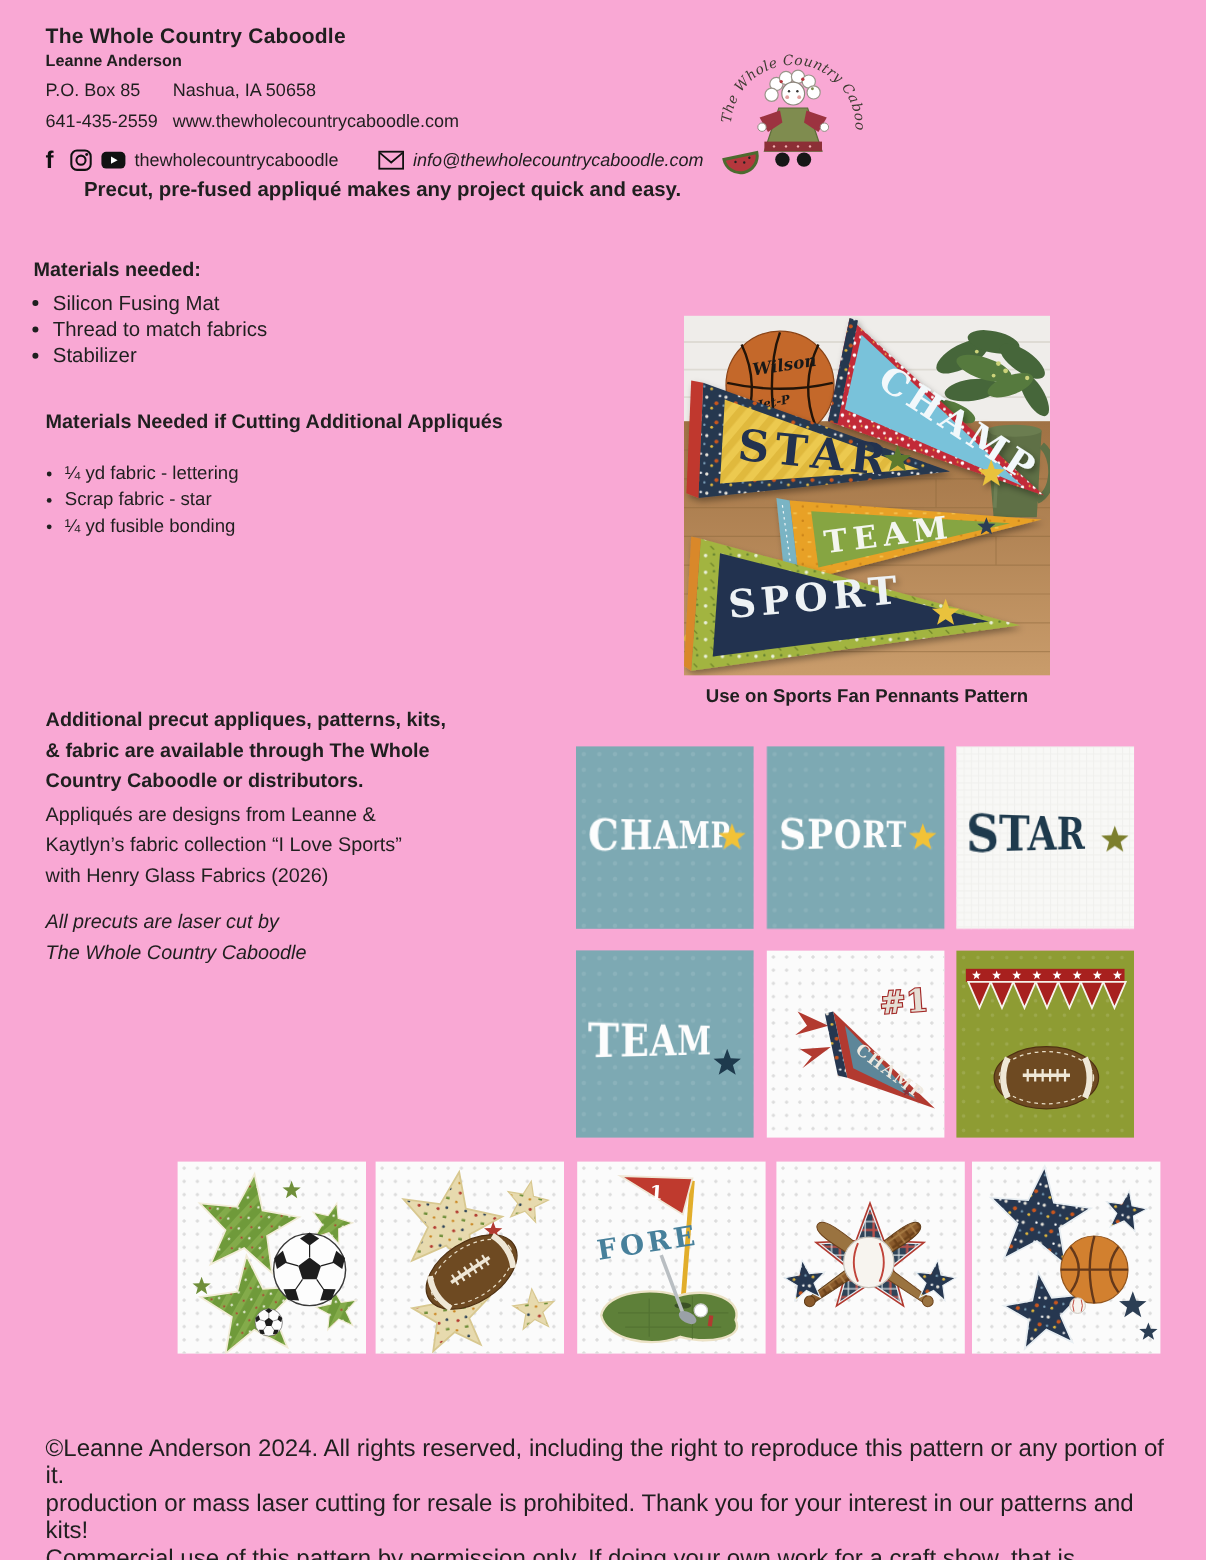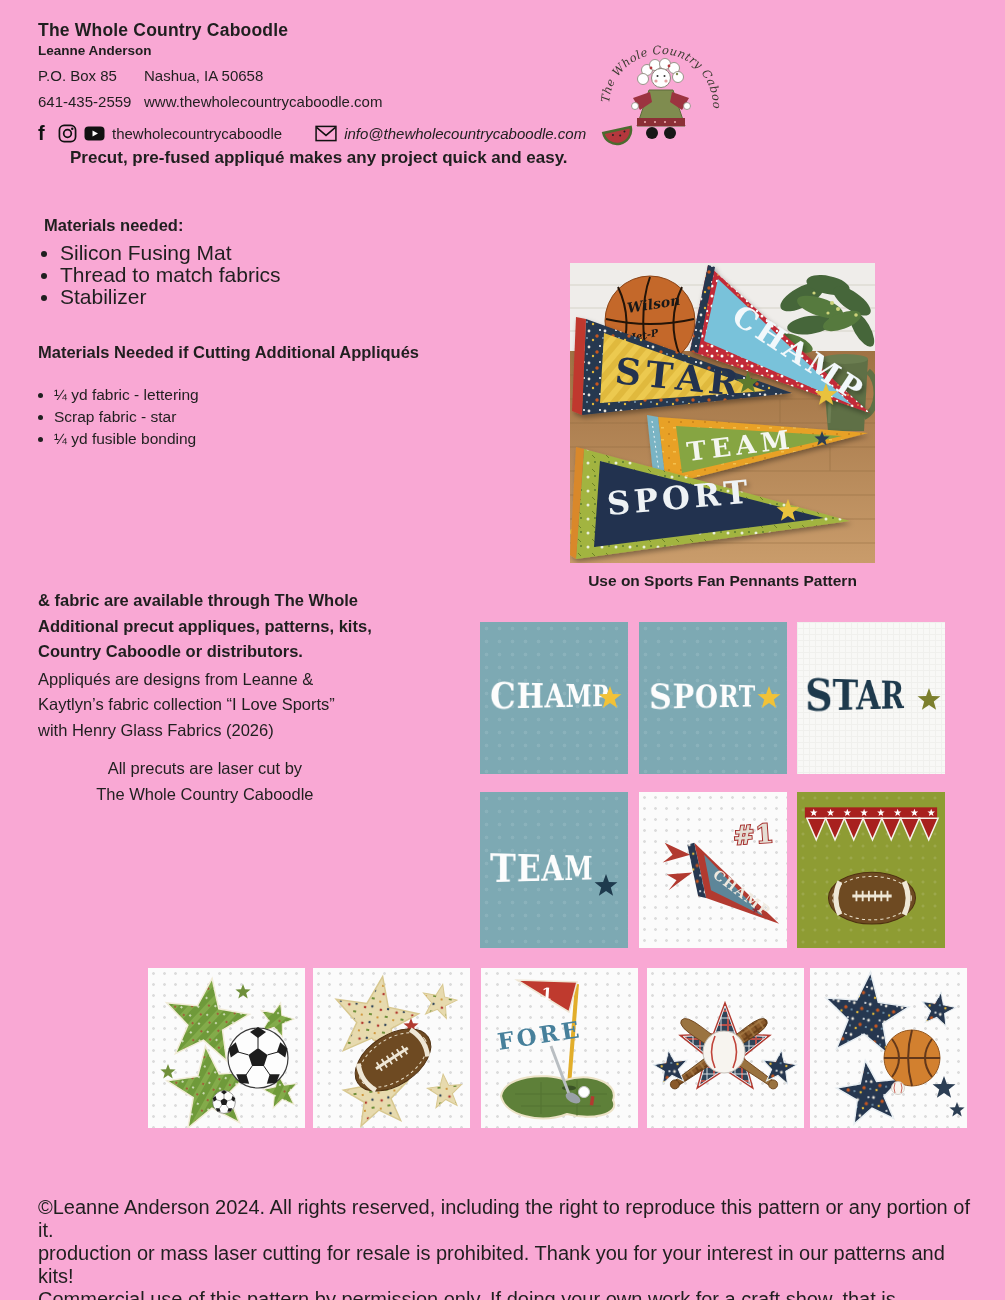--- a/index.html
+++ b/index.html
@@ -14,33 +14,33 @@
   .addr-row .col1{width:106px;}
   .social-row{display:flex;align-items:center;gap:7px;margin-top:13px;font-size:15px;}
   .social-row svg{display:block;}
   .email-group{display:flex;align-items:center;gap:7px;margin-left:26px;font-style:italic;}
 
   
   .logo{position:absolute;left:593px;top:6px;width:135px;height:140px;}
 
   
   .intro{position:absolute;left:38px;top:146px;font-size:17px;font-weight:bold;line-height:24px;margin-left:32px;}
-  .materials{position:absolute;left:44px;top:216px;}
+  .materials{position:absolute;left:28px;top:216px;}
   .materials .sec-title{font-size:16.5px;font-weight:bold;}
   .materials ul{margin:7px 0 0 0;padding-left:16px;}
-  .materials li{font-size:21px;line-height:22px;}
+  .materials li{font-size:17px;line-height:22px;}
   .materials2{position:absolute;left:38px;top:343px;}
   .materials2 .sec-title{font-size:16.5px;font-weight:bold;}
   .materials2 ul{margin:22px 0 0 0;padding-left:16px;}
   .materials2 li{font-size:15.5px;line-height:22px;}
 
   .info-block{position:absolute;left:38px;top:588px;font-size:16.5px;line-height:25.5px;}
   .info-bold{font-weight:bold;}
   .info-body{margin-top:2px;}
-  .info-italic{margin-top:13px;text-align:center;}
+  .info-italic{font-style:italic;margin-top:13px;}
 
   
   .photo{position:absolute;left:570px;top:263px;width:305px;height:300px;}
   .photo-caption{position:absolute;left:555px;top:572px;width:335px;text-align:center;
                  font-weight:bold;font-size:15.5px;}
 
   
   .tile{position:absolute;overflow:hidden;}
   .tile.teal{background:#7da9b3;
      background-image:radial-gradient(rgba(255,255,255,.10) 1.5px,transparent 2.2px);
@@ -366,22 +366,22 @@
         <polygon points="30,198 24,284 254,255" fill="#22334f"></polygon>
         <text class="ptext" transform="translate(38,252) rotate(-5)" font-size="32" letter-spacing="4" fill="#eef2f5">SPORT</text>
         <use href="#star12" transform="translate(218,248)" fill="#e9c23c"></use>
       </g>
     </svg>
   </figure>
   <div class="photo-caption">Use on Sports Fan Pennants Pattern</div>
 
   <section class="info-block">
     <div class="info-bold">
+      <div>Additional precut appliques, patterns, kits,</div>
       <div>&amp; fabric are available through The Whole</div>
-      <div>Additional precut appliques, patterns, kits,</div>
       <div>Country Caboodle or distributors.</div>
     </div>
     <div class="info-body">
       <div>Appliqués are designs from Leanne &amp;</div>
       <div>Kaytlyn’s fabric collection “I Love Sports”</div>
       <div>with Henry Glass Fabrics (2026)</div>
     </div>
     <div class="info-italic">
       <div>All precuts are laser cut by</div>
       <div>The Whole Country Caboodle</div>

